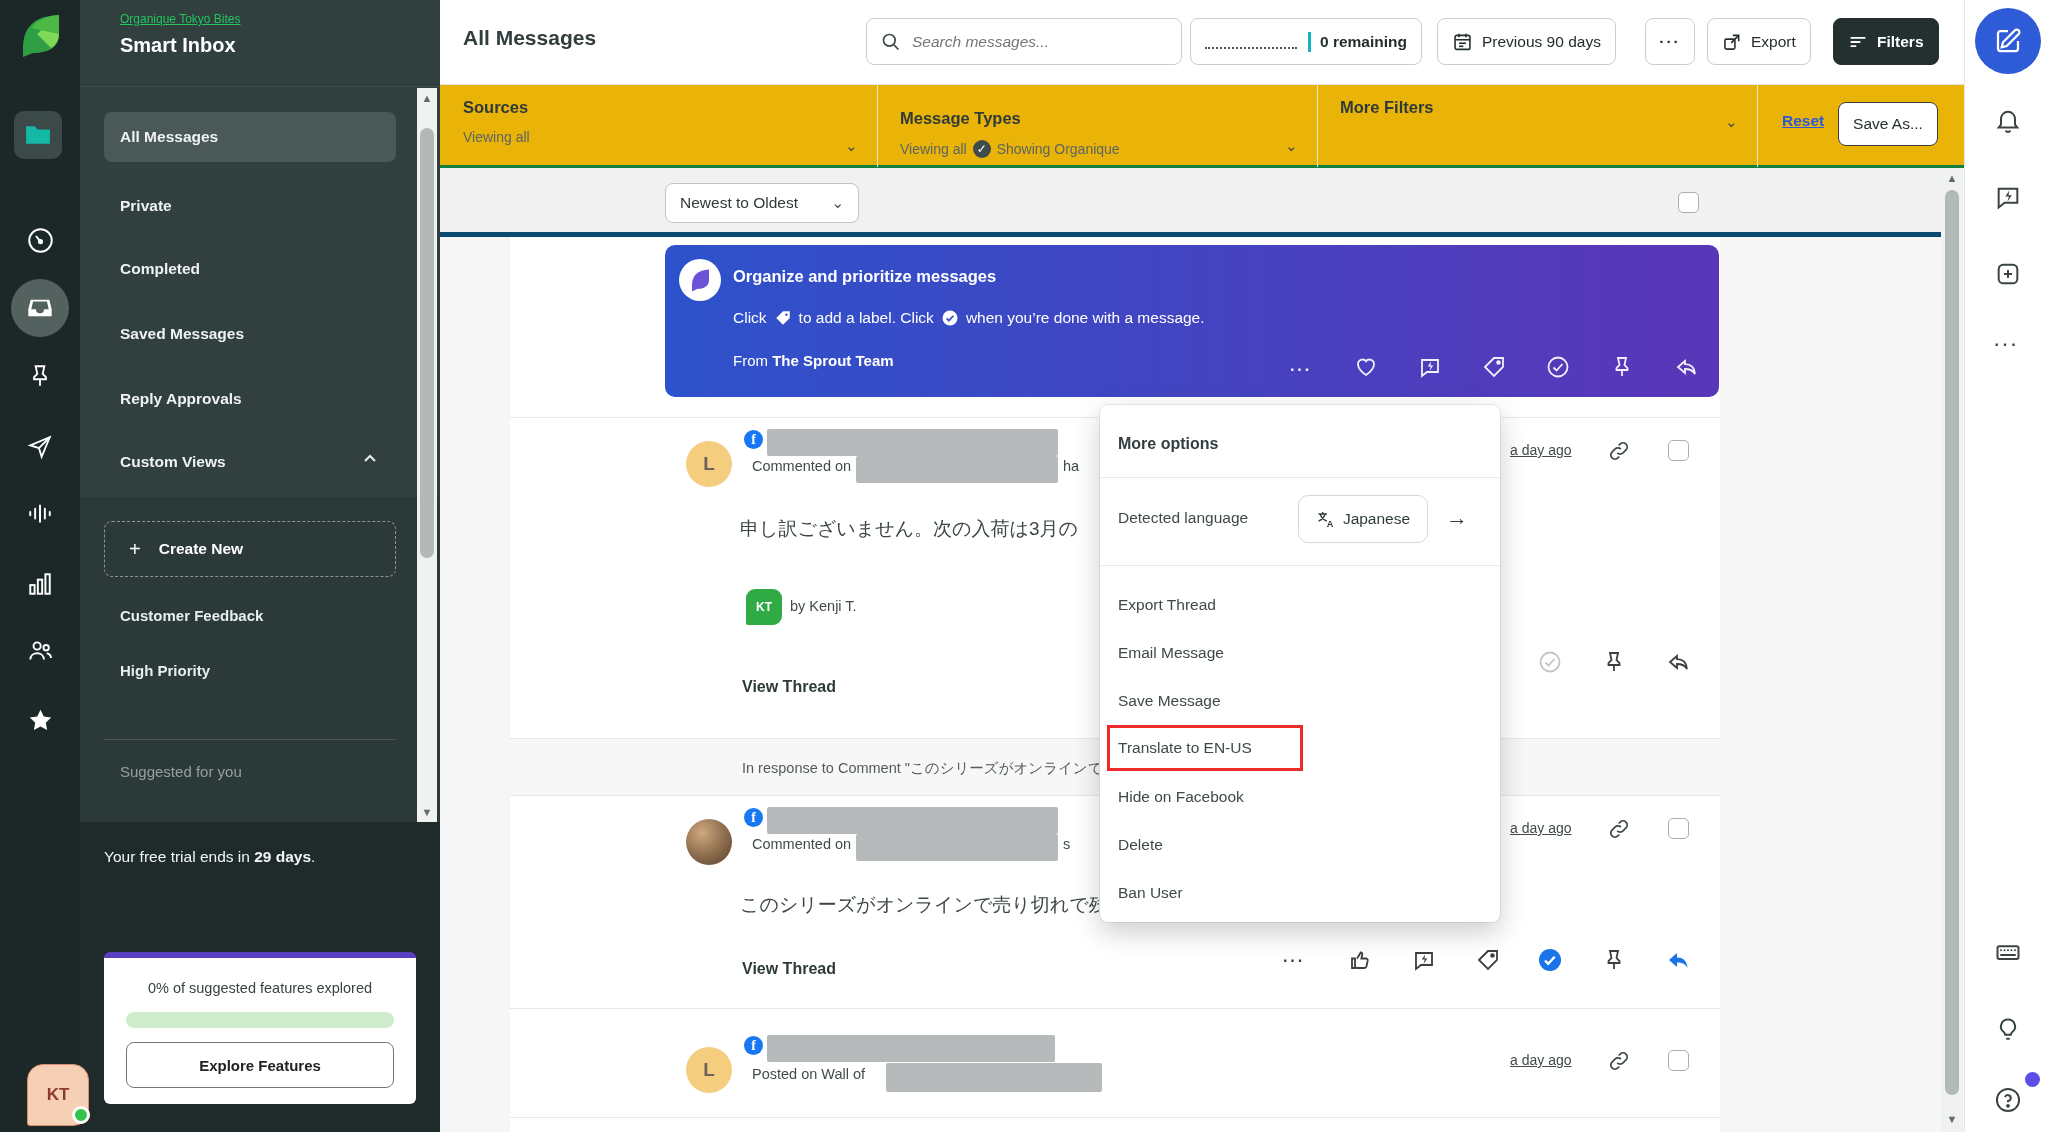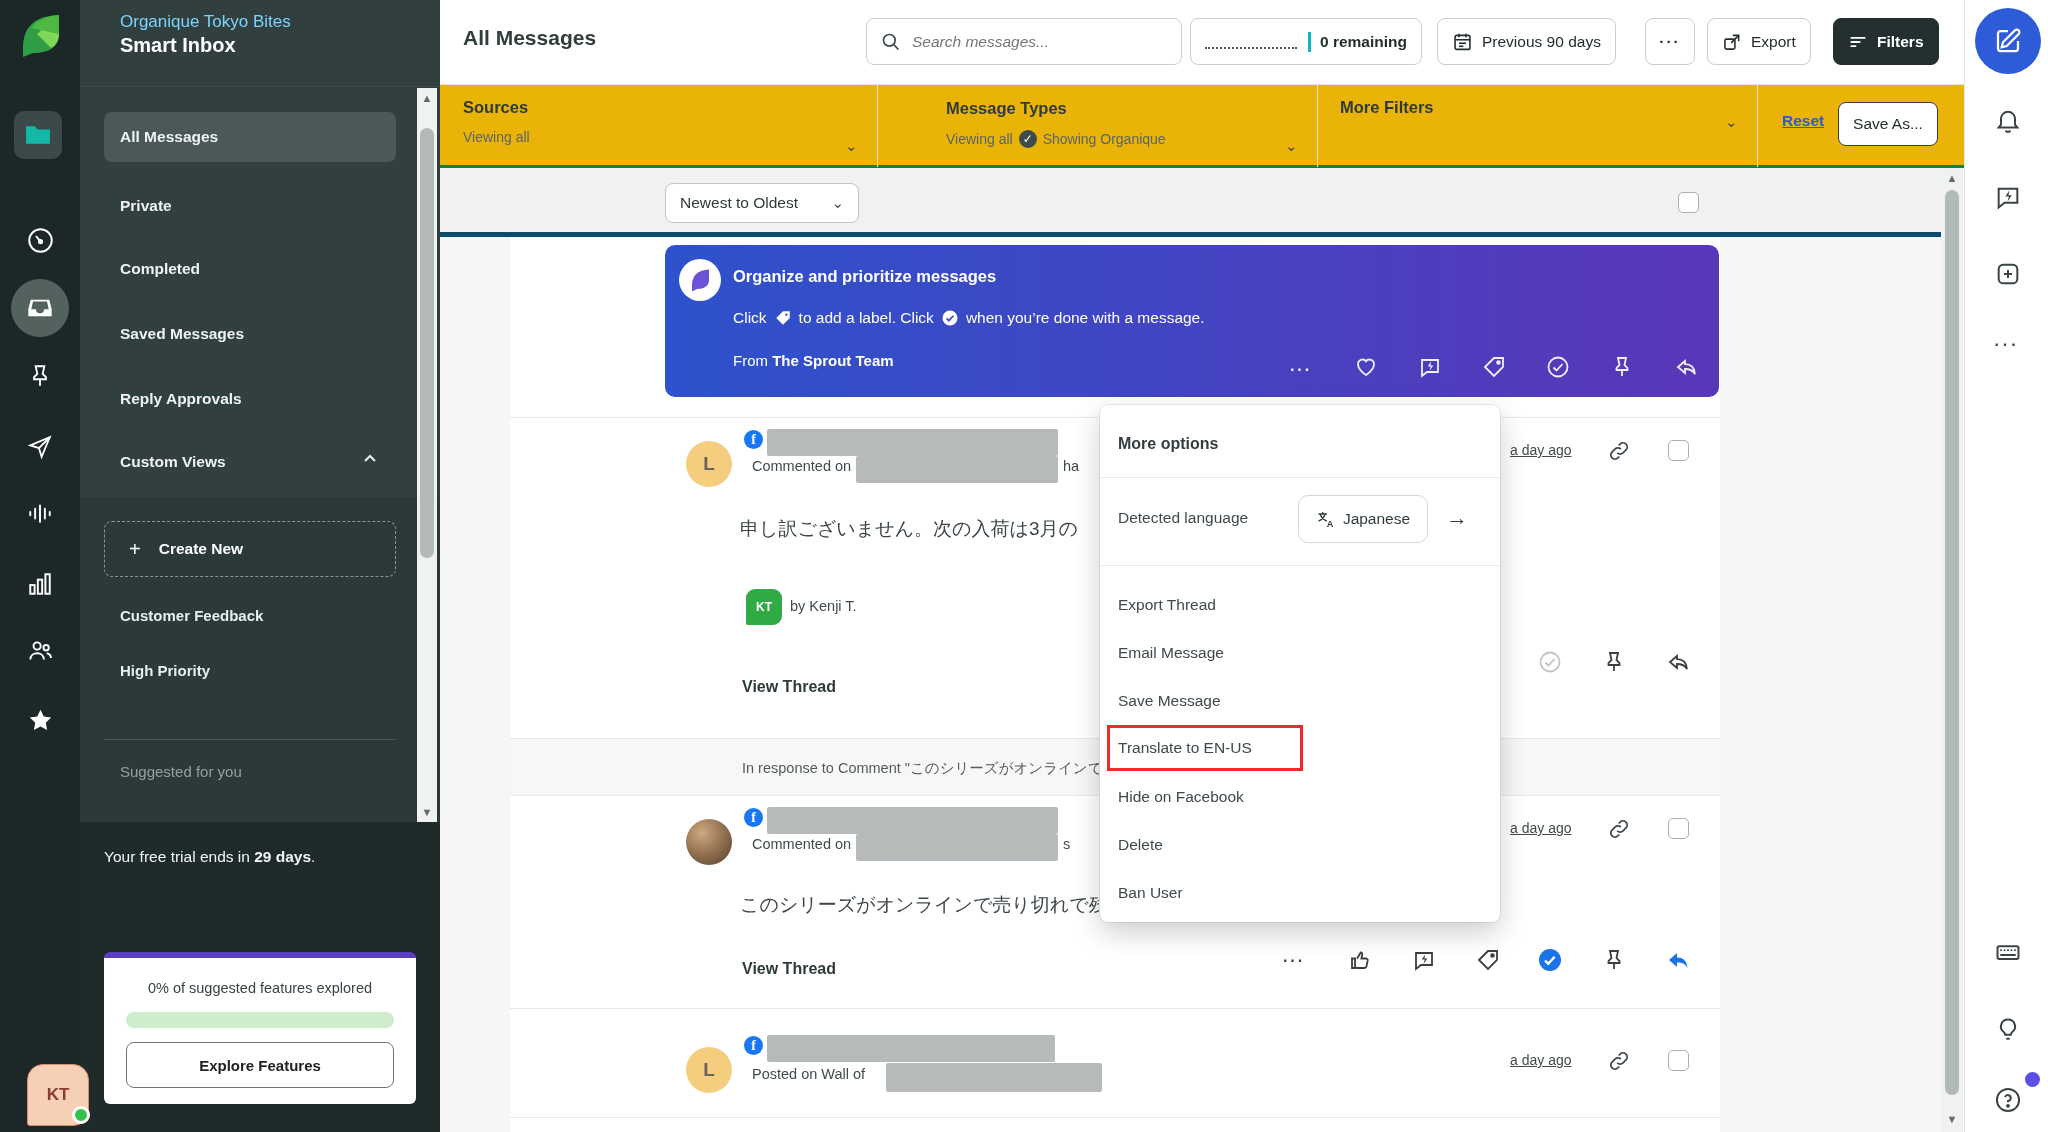--- a/index.html
+++ b/index.html
@@ -9,21 +9,21 @@
   svg{display:block;}
   
   .rail{left:0;top:0;width:80px;height:1132px;background:#1c2828;}
   .rail-ic{left:0;width:80px;height:44px;display:flex;align-items:center;justify-content:center;}
   .folder-tile{left:14px;top:111px;width:48px;height:48px;background:#3b4949;border-radius:10px;
                display:flex;align-items:center;justify-content:center;}
   .inbox-active{left:11px;top:279px;width:58px;height:58px;background:#53615f;border-radius:50%;
                 display:flex;align-items:center;justify-content:center;}
   
   .sidebar{left:80px;top:0;width:360px;height:1132px;background:#323f3f;}
-  .sb-link{left:40px;top:12px;font-size:17px;color:#7dd3fc;}
+  .sb-link{left:40px;top:12px;font-size:12px;color:#22c55e;text-decoration:underline;}
   .sb-title{left:40px;top:34px;font-size:20px;font-weight:700;color:#fff;}
   .sb-div{left:0;width:360px;height:1px;background:#3e4b4b;}
   .sb-item{left:40px;width:250px;font-size:15.5px;font-weight:700;color:#eef2f2;}
   .sb-sel{left:24px;top:112px;width:292px;height:50px;background:#4a5858;border-radius:8px;}
   .sb-sub{left:40px;width:250px;font-size:15px;font-weight:700;color:#e8eded;}
   .create-btn{left:24px;top:521px;width:290px;height:54px;border:1px dashed #8a9595;border-radius:8px;
               display:flex;align-items:center;color:#fff;font-size:15.5px;font-weight:700;}
   .suggested{left:40px;top:763px;font-size:15px;color:#93a0a0;}
   .trial{left:0;top:822px;width:360px;height:310px;background:#1f2b2b;}
   .trial-txt{left:24px;top:26px;font-size:15.5px;color:#f2f5f5;}
@@ -291,21 +291,21 @@
     <div class="fcol-div" style="left:437px;"></div>
     <div class="fcol-div" style="left:877px;"></div>
     <div class="fcol-div" style="left:1317px;"></div>
 
     <div class="abs" style="left:23px;top:13px;">
       <div class="flabel">Sources</div>
       <div class="fvalue" style="margin-top:12px;">Viewing all</div>
     </div>
     <span class="abs chev" style="left:405px;top:52px;">⌄</span>
 
-    <div class="abs" style="left:460px;top:14px;margin-left:46px;">
+    <div class="abs" style="left:460px;top:24px;">
       <div class="flabel">Message Types</div>
       <div class="fvalue" style="margin-top:12px;">
         <span>Viewing all</span>
         <span class="badge-check">✓</span>
         <span>Showing Organique</span>
       </div>
     </div>
     <span class="abs chev" style="left:845px;top:52px;">⌄</span>
 
     <div class="abs flabel" style="left:900px;top:13px;">More Filters</div>

